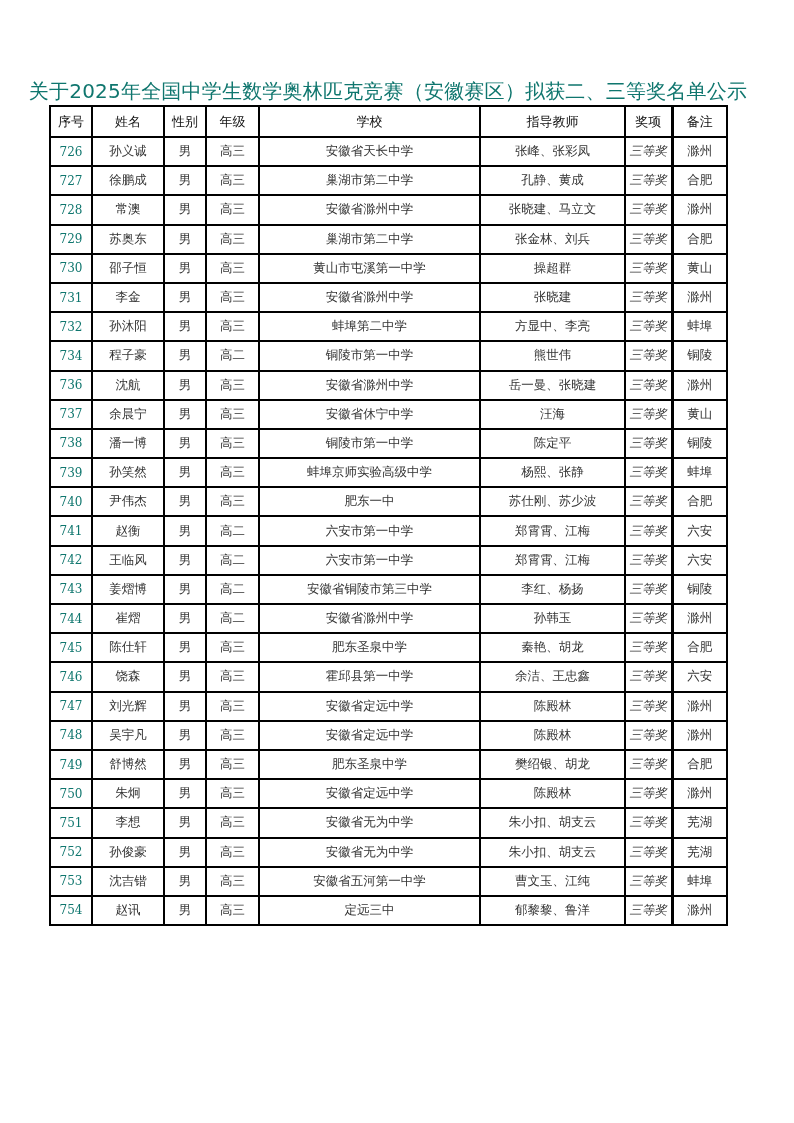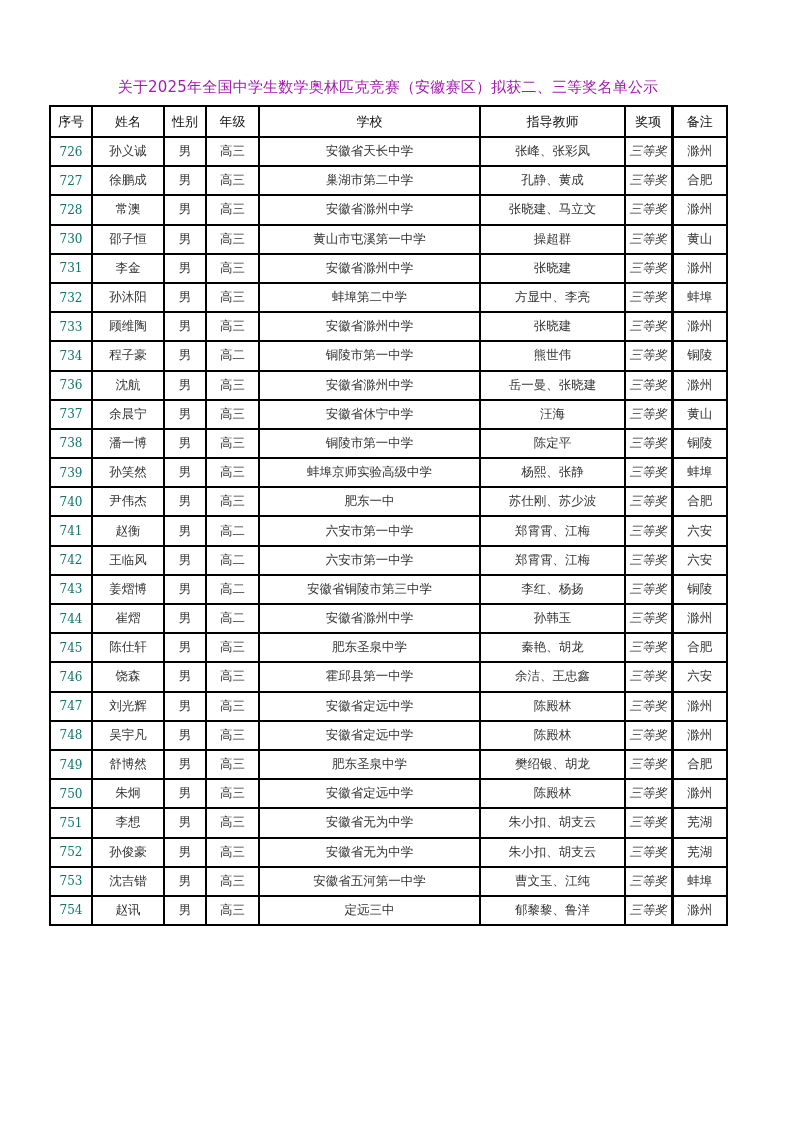--- a/index.html
+++ b/index.html
@@ -15,22 +15,22 @@
       font-family: "DejaVu Serif", "Liberation Serif", serif;
       color: #222222;
     }
     .doc-title {
       position: absolute;
       top: 78px;
       left: 0;
       width: 776px;
       text-align: center;
       font-family: "DejaVu Sans", "Liberation Sans", sans-serif;
-      font-size: 15px;
-      color: #a21caf;
+      font-size: 20px;
+      color: #0f766e;
       letter-spacing: 0.2px;
       white-space: nowrap;
     }
     table.award-table {
       position: absolute;
       top: 105px;
       left: 49px;
       border-collapse: collapse;
       table-layout: fixed;
       width: 677px;
@@ -125,20 +125,30 @@
         <td class="col-no">728</td>
         <td>常澳</td>
         <td>男</td>
         <td>高三</td>
         <td>安徽省滁州中学</td>
         <td>张晓建、马立文</td>
         <td class="col-award">三等奖</td>
         <td>滁州</td>
       </tr>
       <tr>
+        <td class="col-no">729</td>
+        <td>苏奥东</td>
+        <td>男</td>
+        <td>高三</td>
+        <td>巢湖市第二中学</td>
+        <td>张金林、刘兵</td>
+        <td class="col-award">三等奖</td>
+        <td>合肥</td>
+      </tr>
+      <tr>
         <td class="col-no">730</td>
         <td>邵子恒</td>
         <td>男</td>
         <td>高三</td>
         <td>黄山市屯溪第一中学</td>
         <td>操超群</td>
         <td class="col-award">三等奖</td>
         <td>黄山</td>
       </tr>
       <tr>
@@ -153,30 +163,20 @@
       </tr>
       <tr>
         <td class="col-no">732</td>
         <td>孙沐阳</td>
         <td>男</td>
         <td>高三</td>
         <td>蚌埠第二中学</td>
         <td>方显中、李亮</td>
         <td class="col-award">三等奖</td>
         <td>蚌埠</td>
-      </tr>
-      <tr>
-        <td class="col-no">733</td>
-        <td>顾维陶</td>
-        <td>男</td>
-        <td>高三</td>
-        <td>安徽省滁州中学</td>
-        <td>张晓建</td>
-        <td class="col-award">三等奖</td>
-        <td>滁州</td>
       </tr>
       <tr>
         <td class="col-no">734</td>
         <td>程子豪</td>
         <td>男</td>
         <td>高二</td>
         <td>铜陵市第一中学</td>
         <td>熊世伟</td>
         <td class="col-award">三等奖</td>
         <td>铜陵</td>

